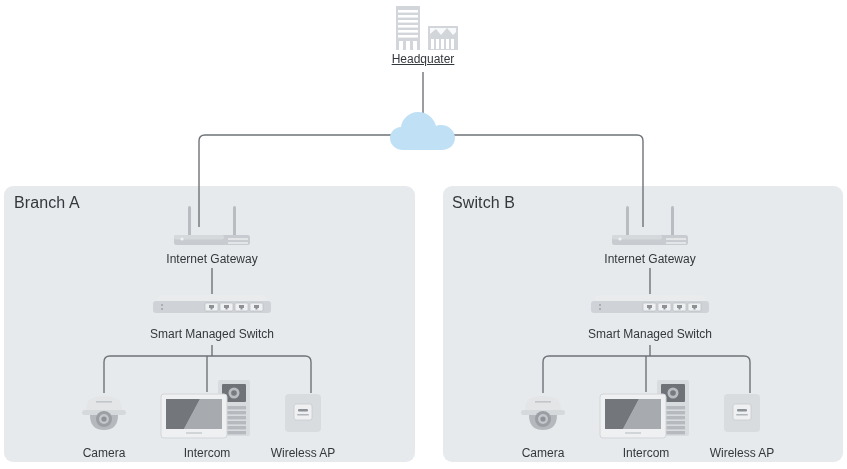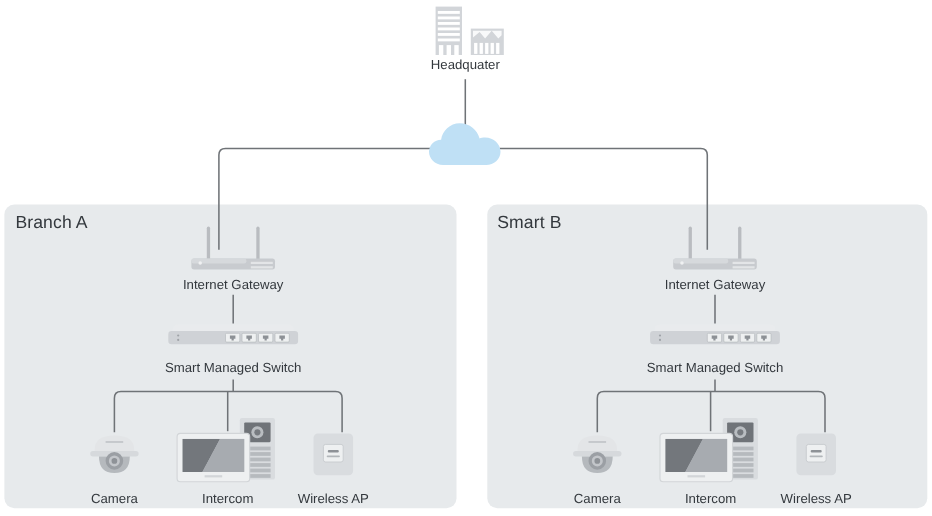--- a/index.html
+++ b/index.html
@@ -109,21 +109,21 @@
       <path d="M52,30 L58,25 L63,31 L69,24 L75,31 L78,28 L78,24 L52,24 Z" fill="#ffffff" opacity="0.85"></path>
       <g fill="#ffffff">
         <rect x="53" y="35" width="3" height="10"></rect>
         <rect x="58" y="35" width="3" height="10"></rect>
         <rect x="63" y="35" width="3" height="10"></rect>
         <rect x="68" y="35" width="3" height="10"></rect>
         <rect x="73" y="35" width="3" height="10"></rect>
       </g>
     </svg>
   </div>
-  <div class="node-label" id="hq-label" style="left:423px; top:52px;">Headquater</div>
+  <div class="node-label" id="hq-label" style="left:423px; top:52px;text-decoration:underline;">Headquater</div>
 
   <div class="panel-label" style="left:14px; top:194px;">Branch A</div>
 
   <div class="icon-wrap" style="left:212px; top:205px;">
     <svg width="92" height="44" viewBox="0 0 92 44">
       <rect x="22" y="1" width="3" height="32" rx="1.5" fill="#b9bcc0"></rect>
       <rect x="67" y="1" width="3" height="32" rx="1.5" fill="#b9bcc0"></rect>
       <rect x="8" y="30" width="76" height="10" rx="2.5" fill="#c8cbcf"></rect>
       <rect x="8" y="30" width="50" height="4.5" rx="2" fill="#d6d9dc"></rect>
       <circle cx="16" cy="34" r="1.6" fill="#f0f1f2"></circle>
@@ -198,21 +198,21 @@
   <div class="icon-wrap" style="left:303px; top:392px;">
     <svg width="44" height="44" viewBox="0 0 44 44">
       <rect x="4" y="2" width="36" height="38" rx="4" fill="#d9dcdf"></rect>
       <rect x="13" y="12" width="18" height="16" rx="2" fill="#eef0f1" stroke="#c6c9cd" stroke-width="0.8"></rect>
       <rect x="17" y="17" width="10" height="2.4" rx="1" fill="#8e9297"></rect>
       <rect x="16" y="22" width="12" height="1.6" rx="0.8" fill="#b2b6ba"></rect>
     </svg>
   </div>
   <div class="node-label" style="left:303px; top:446px;">Wireless AP</div>
 
-  <div class="panel-label" style="left:452px; top:194px;">Smart B</div>
+  <div class="panel-label" style="left:452px; top:194px;">Switch B</div>
 
   <div class="icon-wrap" style="left:650px; top:205px;">
     <svg width="92" height="44" viewBox="0 0 92 44">
       <rect x="22" y="1" width="3" height="32" rx="1.5" fill="#b9bcc0"></rect>
       <rect x="67" y="1" width="3" height="32" rx="1.5" fill="#b9bcc0"></rect>
       <rect x="8" y="30" width="76" height="10" rx="2.5" fill="#c8cbcf"></rect>
       <rect x="8" y="30" width="50" height="4.5" rx="2" fill="#d6d9dc"></rect>
       <circle cx="16" cy="34" r="1.6" fill="#f0f1f2"></circle>
       <rect x="62" y="33" width="20" height="2" fill="#e3e5e7"></rect>
       <rect x="62" y="37" width="20" height="2" fill="#e3e5e7"></rect>

